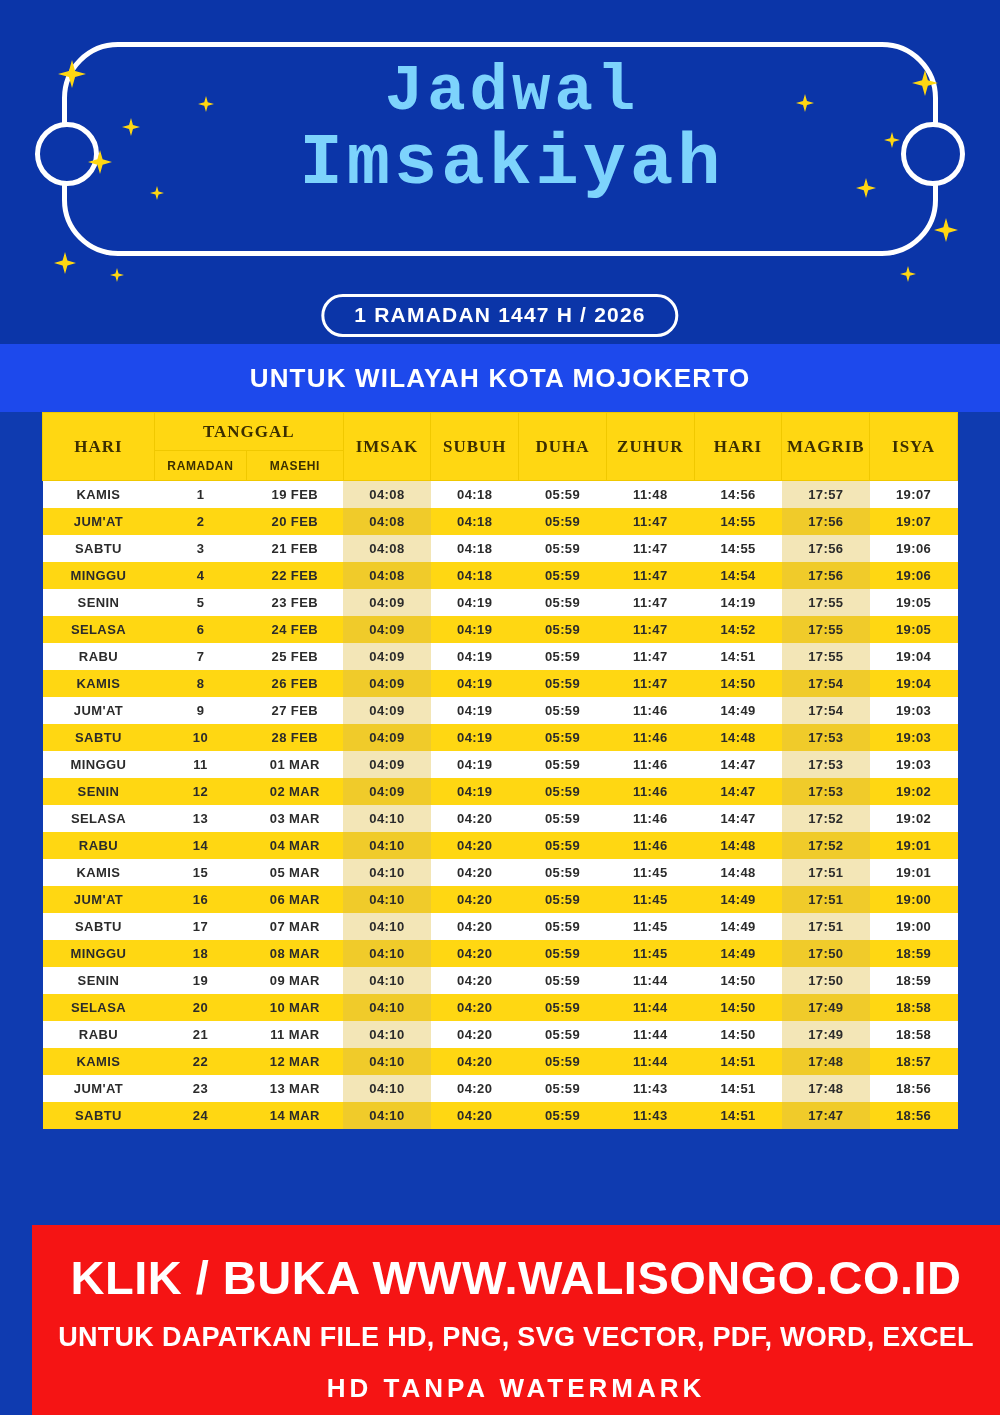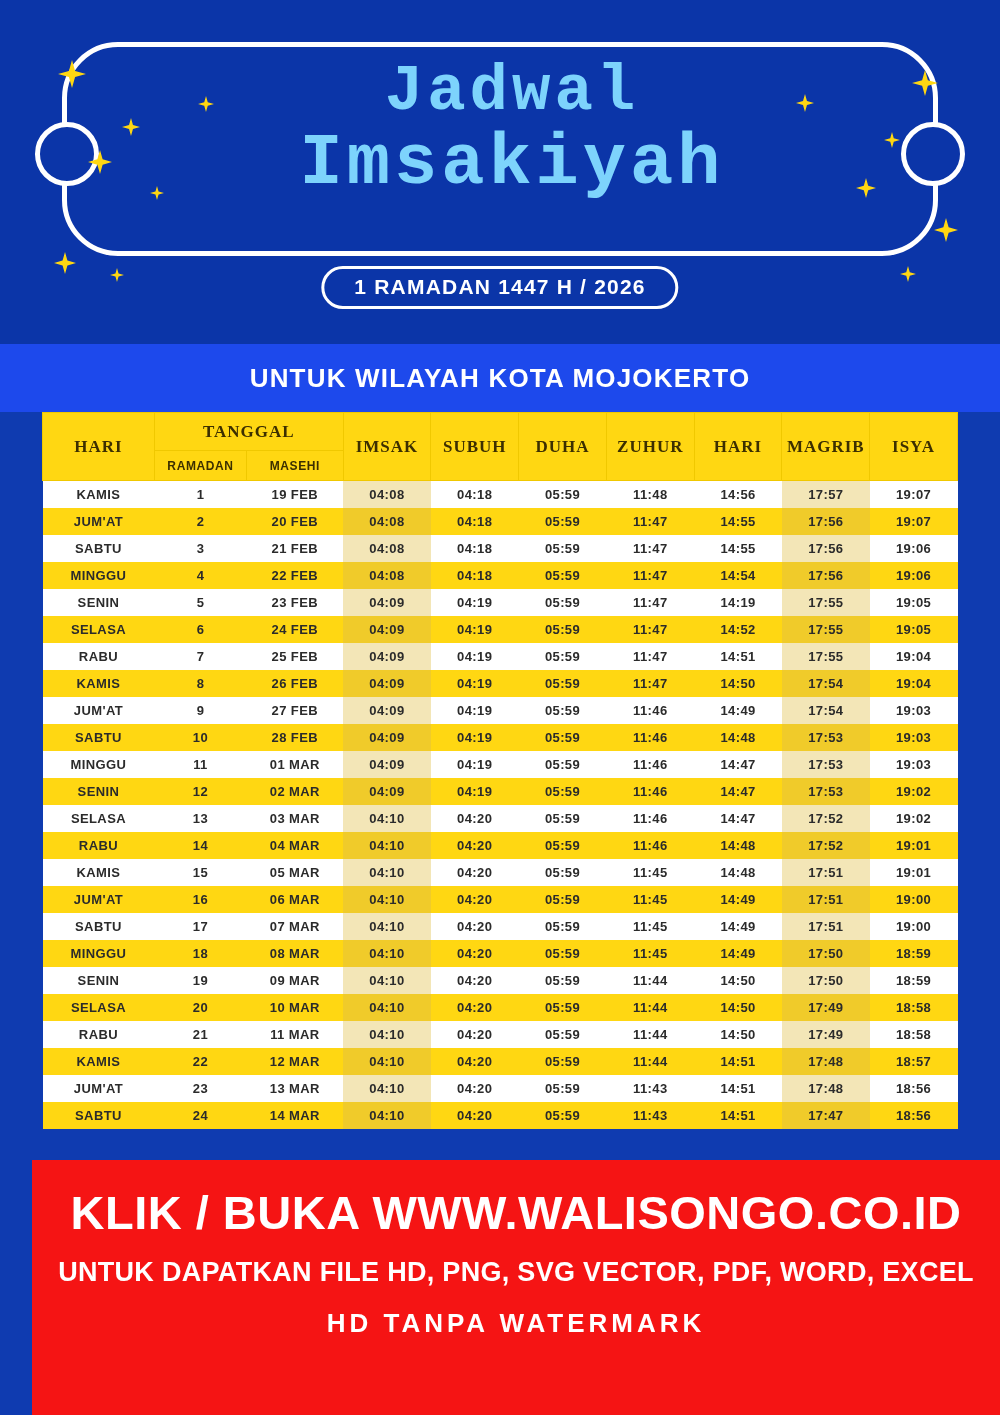--- a/index.html
+++ b/index.html
@@ -59,21 +59,21 @@
     letter-spacing: 4px;
     line-height: 1.0;
     padding-left: 24px;
   }
   .title-line1 { font-size: 64px; }
   .title-line2 { font-size: 72px; margin-top: 4px; }
   .subtitle-pill {
     position: absolute;
     left: 50%;
     transform: translateX(-50%);
-    top: 266px;
+    top: 294px;
     border: 3px solid #ffffff;
     border-radius: 22px;
     padding: 6px 30px 7px;
     color: #ffffff;
     font-size: 21px;
     font-weight: bold;
     letter-spacing: 1.2px;
     z-index: 5;
   }
   .region-band {
@@ -142,21 +142,21 @@
   tbody tr.even td.tint { background: #f0cb2a; }
   .col-hari { width: 102px; }
   .col-ram  { width: 84px; }
   .col-mas  { width: 88px; }
   .col-t    { width: 80px; }
   
   .footer {
     position: absolute;
     left: 4px; right: 0;
     bottom: 0;
-    height: 255px;
+    height: 190px;
     background: #f51414;
     color: #ffffff;
     text-align: center;
     padding-top: 28px;
     margin-left: 28px;
   }
   .f1 {
     font-size: 47px;
     font-weight: bold;
     letter-spacing: 0.5px;

